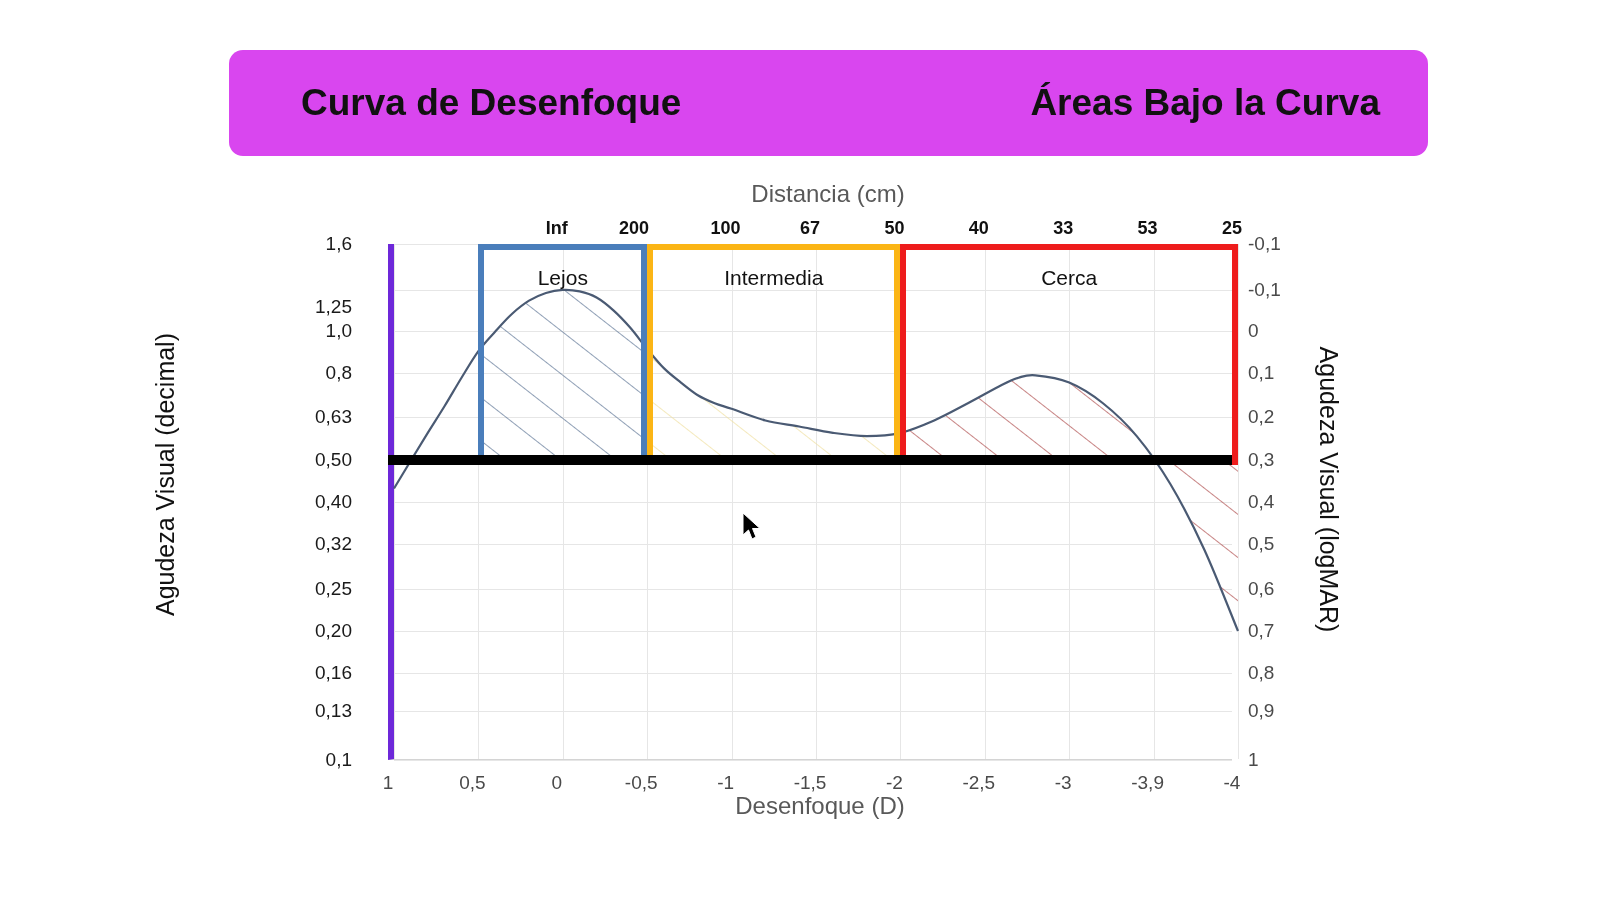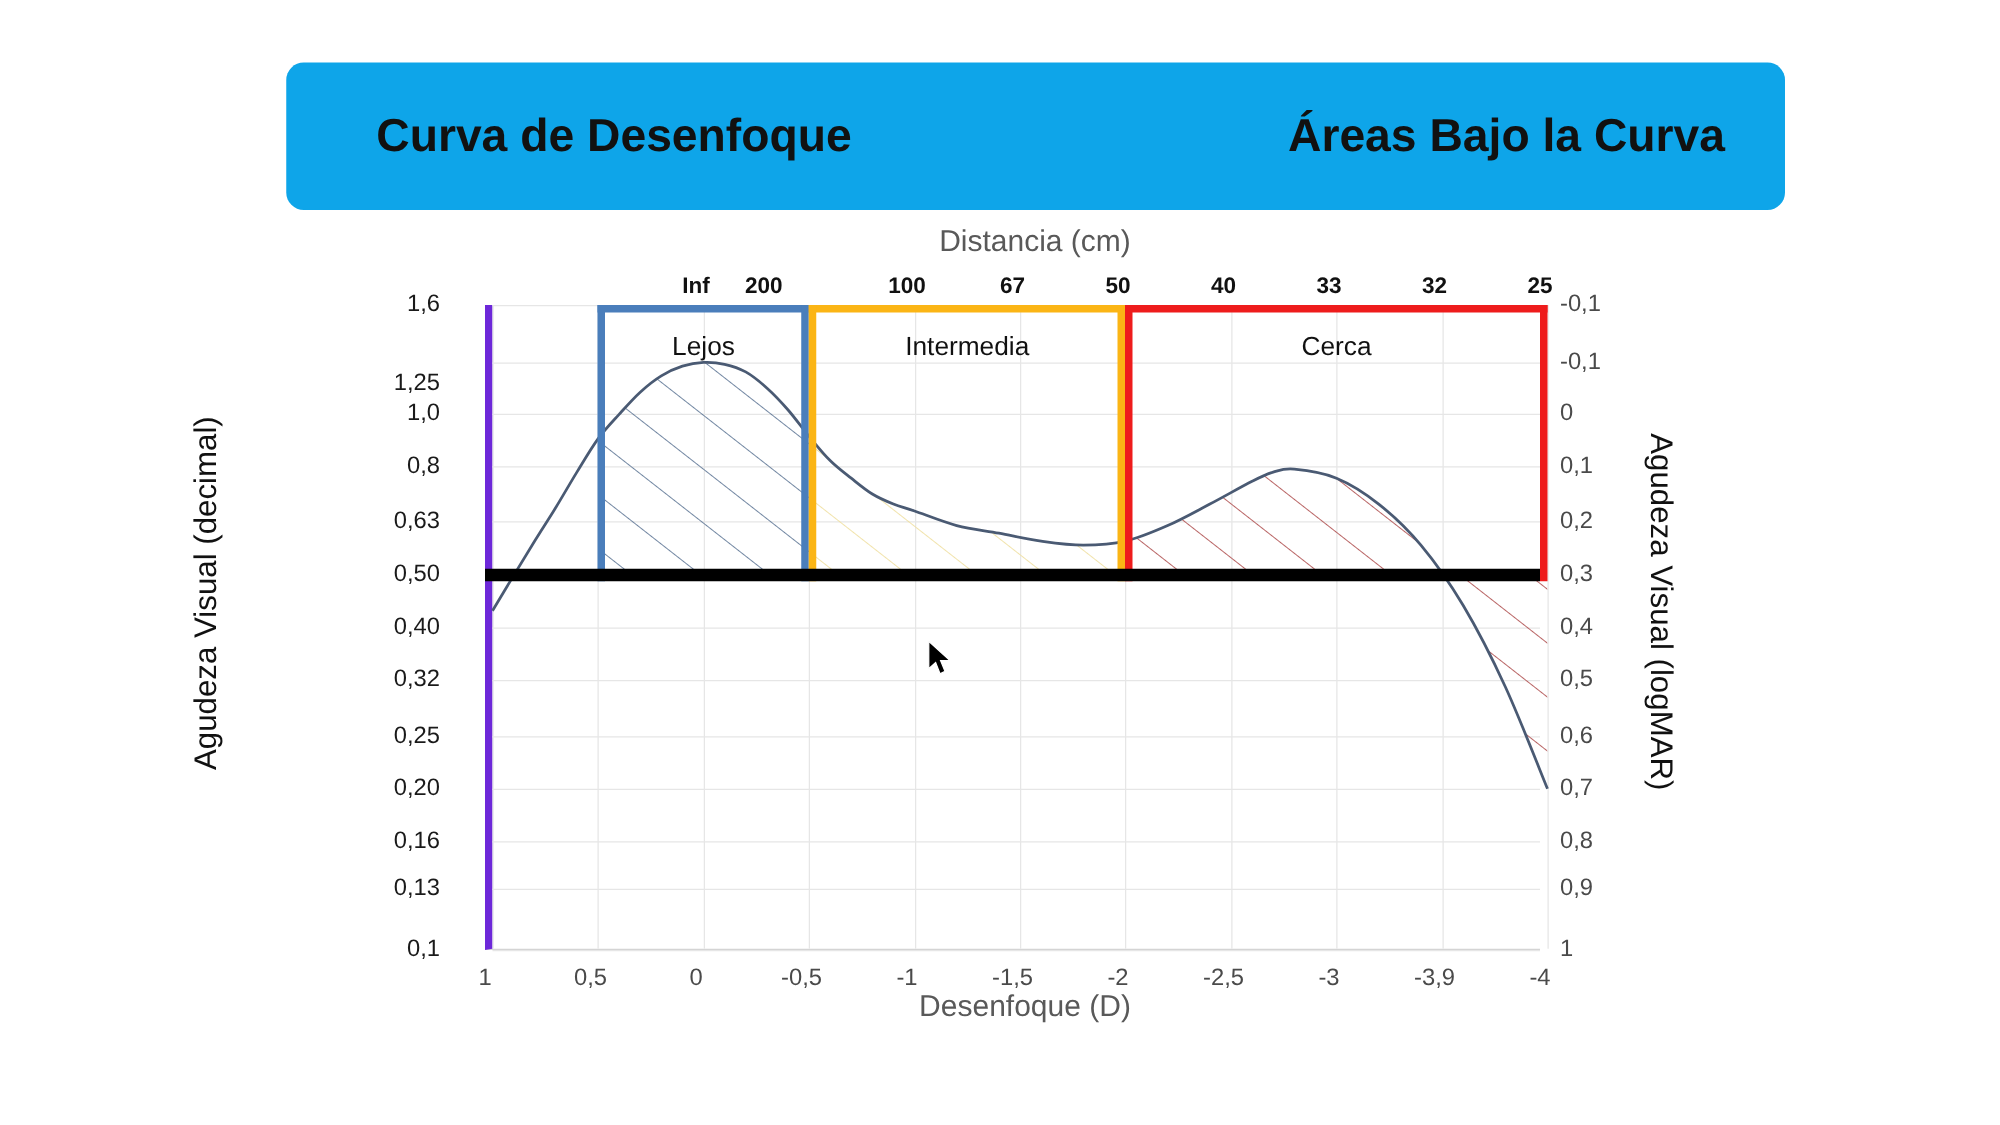--- a/index.html
+++ b/index.html
@@ -37,22 +37,22 @@
   }
   .logo-text{
     position:absolute;left:0;top:88px;
     font-size:27px;font-weight:bold;color:#1b1b1b;
     letter-spacing:-0.5px;
     font-family:"Liberation Sans", sans-serif;
   }
   .logo-text sup{font-size:10px;vertical-align:super;}
 
   .banner{
-    position:absolute;left:229px;top:50px;width:1199px;height:118px;
-    background:#0ea5e9;
+    position:absolute;left:229px;top:50px;width:1199px;height:106px;
+    background:#d946ef;
     border-radius:14px;
     display:flex;align-items:center;
   }
   .banner-title{
     position:absolute;left:72px;
     font-size:37px;font-weight:bold;color:#111111;
     white-space:nowrap;
     font-family:"Liberation Sans", sans-serif;
   }
   .banner-title2{
@@ -192,27 +192,27 @@
         <div class="xtick-bottom" style="left: 556.8px;">0</div>
         <div class="xtick-bottom" style="left: 641.2px;">-0,5</div>
         <div class="xtick-bottom" style="left: 725.6px;">-1</div>
         <div class="xtick-bottom" style="left: 810px;">-1,5</div>
         <div class="xtick-bottom" style="left: 894.4px;">-2</div>
         <div class="xtick-bottom" style="left: 978.8px;">-2,5</div>
         <div class="xtick-bottom" style="left: 1063.2px;">-3</div>
         <div class="xtick-bottom" style="left: 1147.6px;">-3,9</div>
         <div class="xtick-bottom" style="left: 1232px;">-4</div>
         <div class="xtick-top" style="left: 556.8px;">Inf</div>
-        <div class="xtick-top" style="left: 611px;">200</div>
+        <div class="xtick-top" style="left: 634px;">200</div>
         <div class="xtick-top" style="left: 725.6px;">100</div>
         <div class="xtick-top" style="left: 810px;">67</div>
         <div class="xtick-top" style="left: 894.4px;">50</div>
         <div class="xtick-top" style="left: 978.8px;">40</div>
         <div class="xtick-top" style="left: 1063.2px;">33</div>
-        <div class="xtick-top" style="left: 1147.6px;">32</div>
+        <div class="xtick-top" style="left: 1147.6px;">53</div>
         <div class="xtick-top" style="left: 1232px;">25</div>
       </div>
 
     <div class="plot" id="plot">
       <div id="grid-layer">
           <div class="gridline-h" style="top: 0px;"></div>
           <div class="gridline-h" style="top: 45.9426px;"></div>
           <div class="gridline-h" style="top: 87.4713px;"></div>
           <div class="gridline-h" style="top: 129px;"></div>
           <div class="gridline-h" style="top: 173.46px;"></div>

